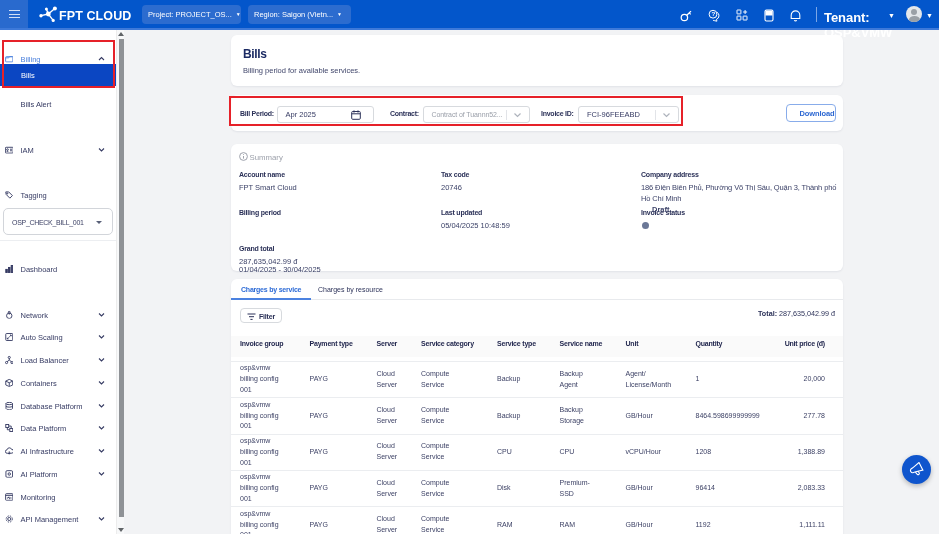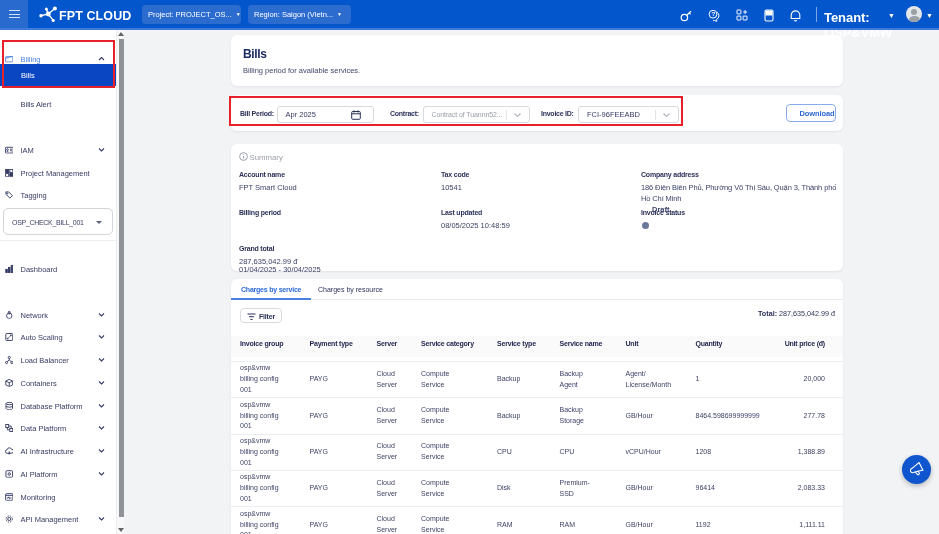--- a/index.html
+++ b/index.html
@@ -169,29 +169,20 @@
           <rect x="0.5" y="2" width="10" height="7.5" rx="1"></rect>
           <circle cx="3.2" cy="5" r="1.1"></circle>
           <path d="M2 8 a1.3 1.3 0 0 1 2.4 0"></path>
           <line x1="6.5" y1="4.5" x2="9" y2="4.5"></line>
           <line x1="6.5" y1="6.5" x2="9" y2="6.5"></line>
         </svg>
         <svg class="chev" width="7" height="7" viewBox="0 0 7 7" fill="none" stroke="#363b63" stroke-width="1.1">
           <path d="M1 2 L3.5 4.5 L6 2"></path>
         </svg>
       </div>
-      <div class="sitem" style="top:124.6px">
-        <span class="lbl" style="">Project Management</span>
-        <svg width="8.5" height="8.5" viewBox="0 0 11 11" fill="none" stroke="#363b63" stroke-width="1.2">
-          <rect x="0.8" y="0.8" width="4" height="4" fill="#363b63"></rect>
-          <rect x="6.2" y="0.8" width="4" height="4"></rect>
-          <rect x="0.8" y="6.2" width="4" height="4"></rect>
-          <rect x="6.2" y="6.2" width="4" height="4" fill="#363b63"></rect>
-        </svg>
-      </div>
       <div class="sitem" style="top:147.4px">
         <span class="lbl" style="">Tagging</span>
         <svg width="8.5" height="8.5" viewBox="0 0 11 11" fill="none" stroke="#363b63" stroke-width="1.2">
           <path d="M1 1.5 h3.8 l4.8 4.8 -3.3 3.3 -4.8 -4.8 z"></path>
           <circle cx="3" cy="3.5" r="0.7"></circle>
         </svg>
       </div>
       <div class="sitem" style="top:221.1px">
         <span class="lbl" style="">Dashboard</span>
         <svg width="8.5" height="8.5" viewBox="0 0 11 11" fill="none" stroke="#363b63" stroke-width="1.2">
@@ -364,27 +355,27 @@
 <div class="card" id="card3"></div>
 <svg style="position:absolute; left:239px; top:151.5px;" width="9" height="9" viewBox="0 0 9 9" fill="none" stroke="#9da1ab" stroke-width="1">
   <circle cx="4.5" cy="4.5" r="3.9"></circle>
       <line x1="4.5" y1="4" x2="4.5" y2="6.6"></line>
       <circle cx="4.5" cy="2.6" r="0.5" fill="#9da1ab" stroke="none"></circle>
 </svg>
 <div id="sum-hd">Summary</div>
 <div class="slbl" style="left:239px; top:170.5px;">Account name</div>
 <div class="sval" style="left:239px; top:181.5px;">FPT Smart Cloud</div>
 <div class="slbl" style="left:441px; top:170.5px;">Tax code</div>
-<div class="sval" style="left:441px; top:181.5px;">10541</div>
+<div class="sval" style="left:441px; top:181.5px;">20746</div>
 <div class="slbl" style="left:641px; top:170.5px;">Company address</div>
 <div class="sval" style="left:641px; top:181.5px; width:200px; white-space:nowrap; letter-spacing:-0.12px;">186 Điện Biên Phủ, Phường Võ Thị Sáu, Quận 3, Thành phố<br>Hồ Chí Minh</div>
 <div class="slbl" style="left:239px; top:208.5px;">Billing period</div>
 <div class="sval" style="left:239px; top:219.5px;margin-top:44px;">01/04/2025 - 30/04/2025</div>
 <div class="slbl" style="left:441px; top:208.5px;">Last updated</div>
-<div class="sval" style="left:441px; top:219.5px;">08/05/2025 10:48:59</div>
+<div class="sval" style="left:441px; top:219.5px;">05/04/2025 10:48:59</div>
 <div class="slbl" style="left:641px; top:208.5px;">Invoice status</div>
 <div class="sval" style="left:652px; top:204px;font-weight:bold;">Draft</div>
 <div style="position:absolute; left:642px; top:222px; width:7px; height:7px; border-radius:50%; background:#6b7897;"></div>
 <div class="slbl" style="left:239px; top:244.5px;">Grand total</div>
 <div class="sval" style="left:239px; top:255.5px;">287,635,042.99 đ</div>
 
 <div class="card" id="card4"></div>
 <div id="tab1">Charges by service</div>
 <div id="tab2">Charges by resource</div>
 <div id="tabline"></div>

